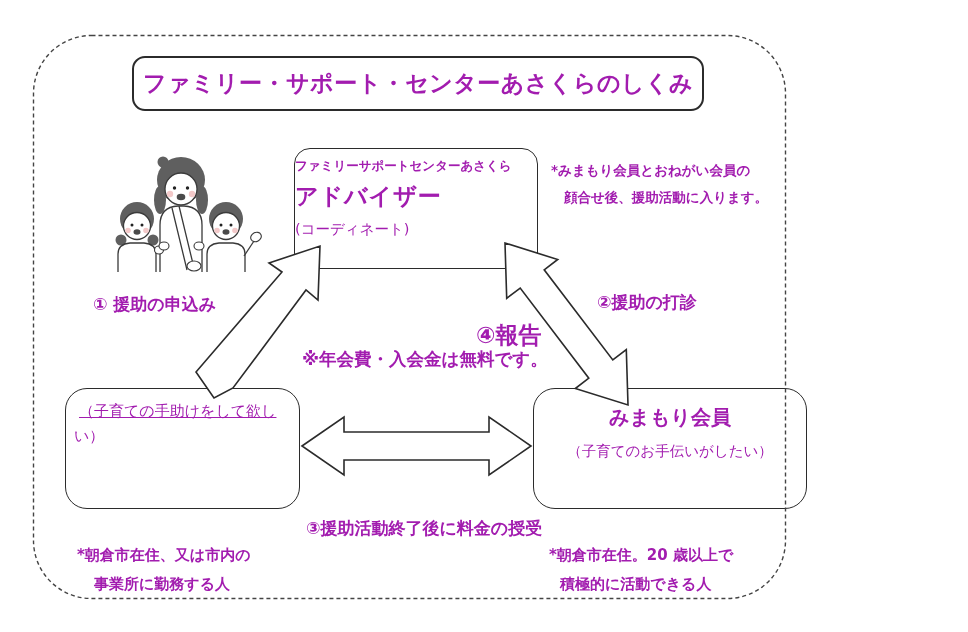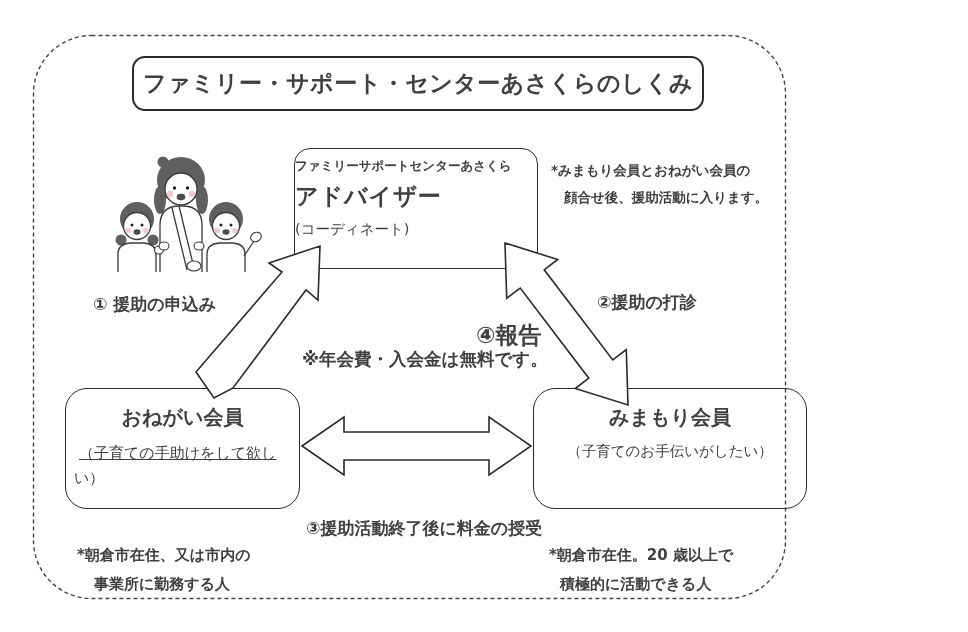--- a/index.html
+++ b/index.html
@@ -1,18 +1,18 @@
 <!DOCTYPE html>
 <html><head>
 <meta charset="utf-8">
 <style>
   html,body{margin:0;padding:0;background:#ffffff;}
   .canvas{
     position:relative;width:968px;height:632px;background:#ffffff;
-    font-family:"DejaVu Sans","Liberation Sans",sans-serif;color:#404040;
+    font-family:"DejaVu Sans","Liberation Sans",sans-serif;color:#a21caf;
     overflow:hidden;
   }
   .box{position:absolute;background:#fff;border:1.7px solid #2b2b2b;box-sizing:border-box;z-index:2;}
   .title-box{
     left:132px;top:56px;width:572px;height:55px;border-radius:13px;border-width:2px;
     display:flex;align-items:center;justify-content:center;
     font-size:23px;font-weight:bold;letter-spacing:.5px;white-space:nowrap;
   }
   .advisor-box{left:294px;top:148px;width:244px;height:121px;border-radius:16px;}
   .advisor-sub{margin-top:9px;font-size:12.5px;font-weight:bold;white-space:nowrap;}
@@ -52,21 +52,20 @@
     <span>ファミリー・サポート・センターあさくらのしくみ</span>
   </div>
 
   <div class="box advisor-box">
     <div class="advisor-sub">ファミリーサポートセンターあさくら</div>
     <div class="advisor-title">アドバイザー</div>
     <div class="advisor-role">(コーディネート)</div>
   </div>
 
   <div class="box onegai-box">
-    <div class="onegai-title">おねがい会員</div>
     <div class="onegai-desc1">（子育ての手助けをして欲し</div>
     <div class="onegai-desc2">い）</div>
   </div>
 
   <div class="box mimamori-box">
     <div class="mimamori-title">みまもり会員</div>
     <div class="mimamori-desc">（子育てのお手伝いがしたい）</div>
   </div>
 
   <div class="lbl lbl-step1">① 援助の申込み</div>

